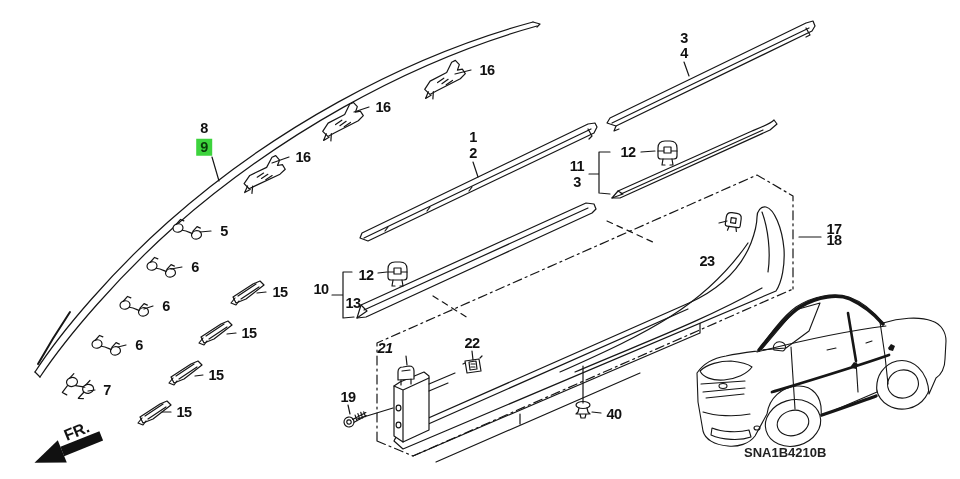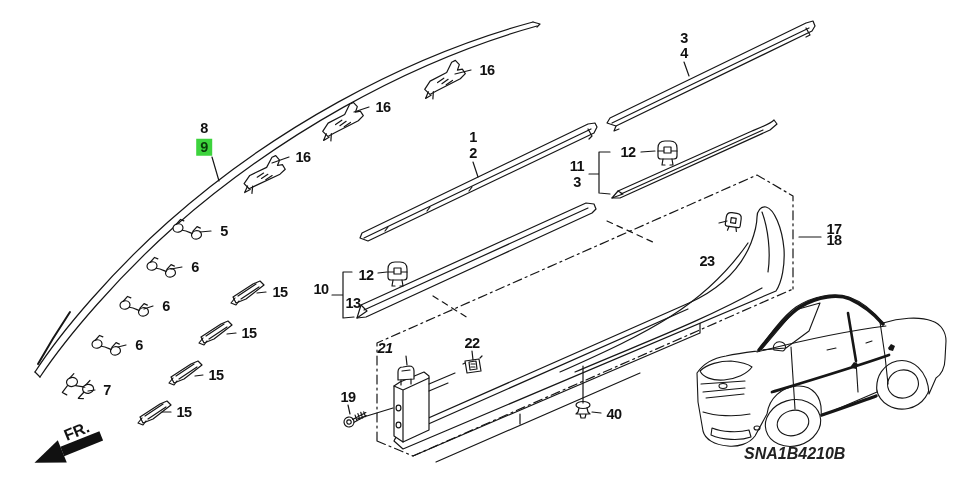--- a/index.html
+++ b/index.html
@@ -3,22 +3,22 @@
 <meta charset="utf-8">
 <style>
   html,body{margin:0;padding:0;background:#fff;}
   .stage{position:relative;width:960px;height:479px;background:#fff;overflow:hidden;
          font-family:"Liberation Sans",sans-serif;}
   .stage svg{position:absolute;left:0;top:0;}
   .callout-layer{position:absolute;left:0;top:0;width:100%;height:100%;}
   .callout{position:absolute;transform:translate(-50%,-50%);font-weight:700;
            font-size:14.5px;line-height:1;color:#111;letter-spacing:-0.5px;cursor:pointer;}
   .callout.hl{background:var(--hl,#3dd33d);padding:1px 4px;color:#073;color:#0a3a0a;}
-  .diagram-code{position:absolute;left:744px;top:445px;font-weight:700;font-size:16px;
-                color:#222;letter-spacing:0;font-style:italic;}
+  .diagram-code{position:absolute;left:744px;top:445px;font-weight:700;font-size:13px;
+                color:#222;letter-spacing:0;}
 </style>
 </head>
 <body>
 
 <div class="stage">
 
 <svg width="960" height="479" viewBox="0 0 960 479">
   <defs>
     <g id="c16">
       <path d="M1 18 L8 11 L26 6 L33 -3 L37 -4 L40 1 L37 6 L42 6 L44 11 L38 15 L12 22 L5 24 Z" fill="#fff"></path>

